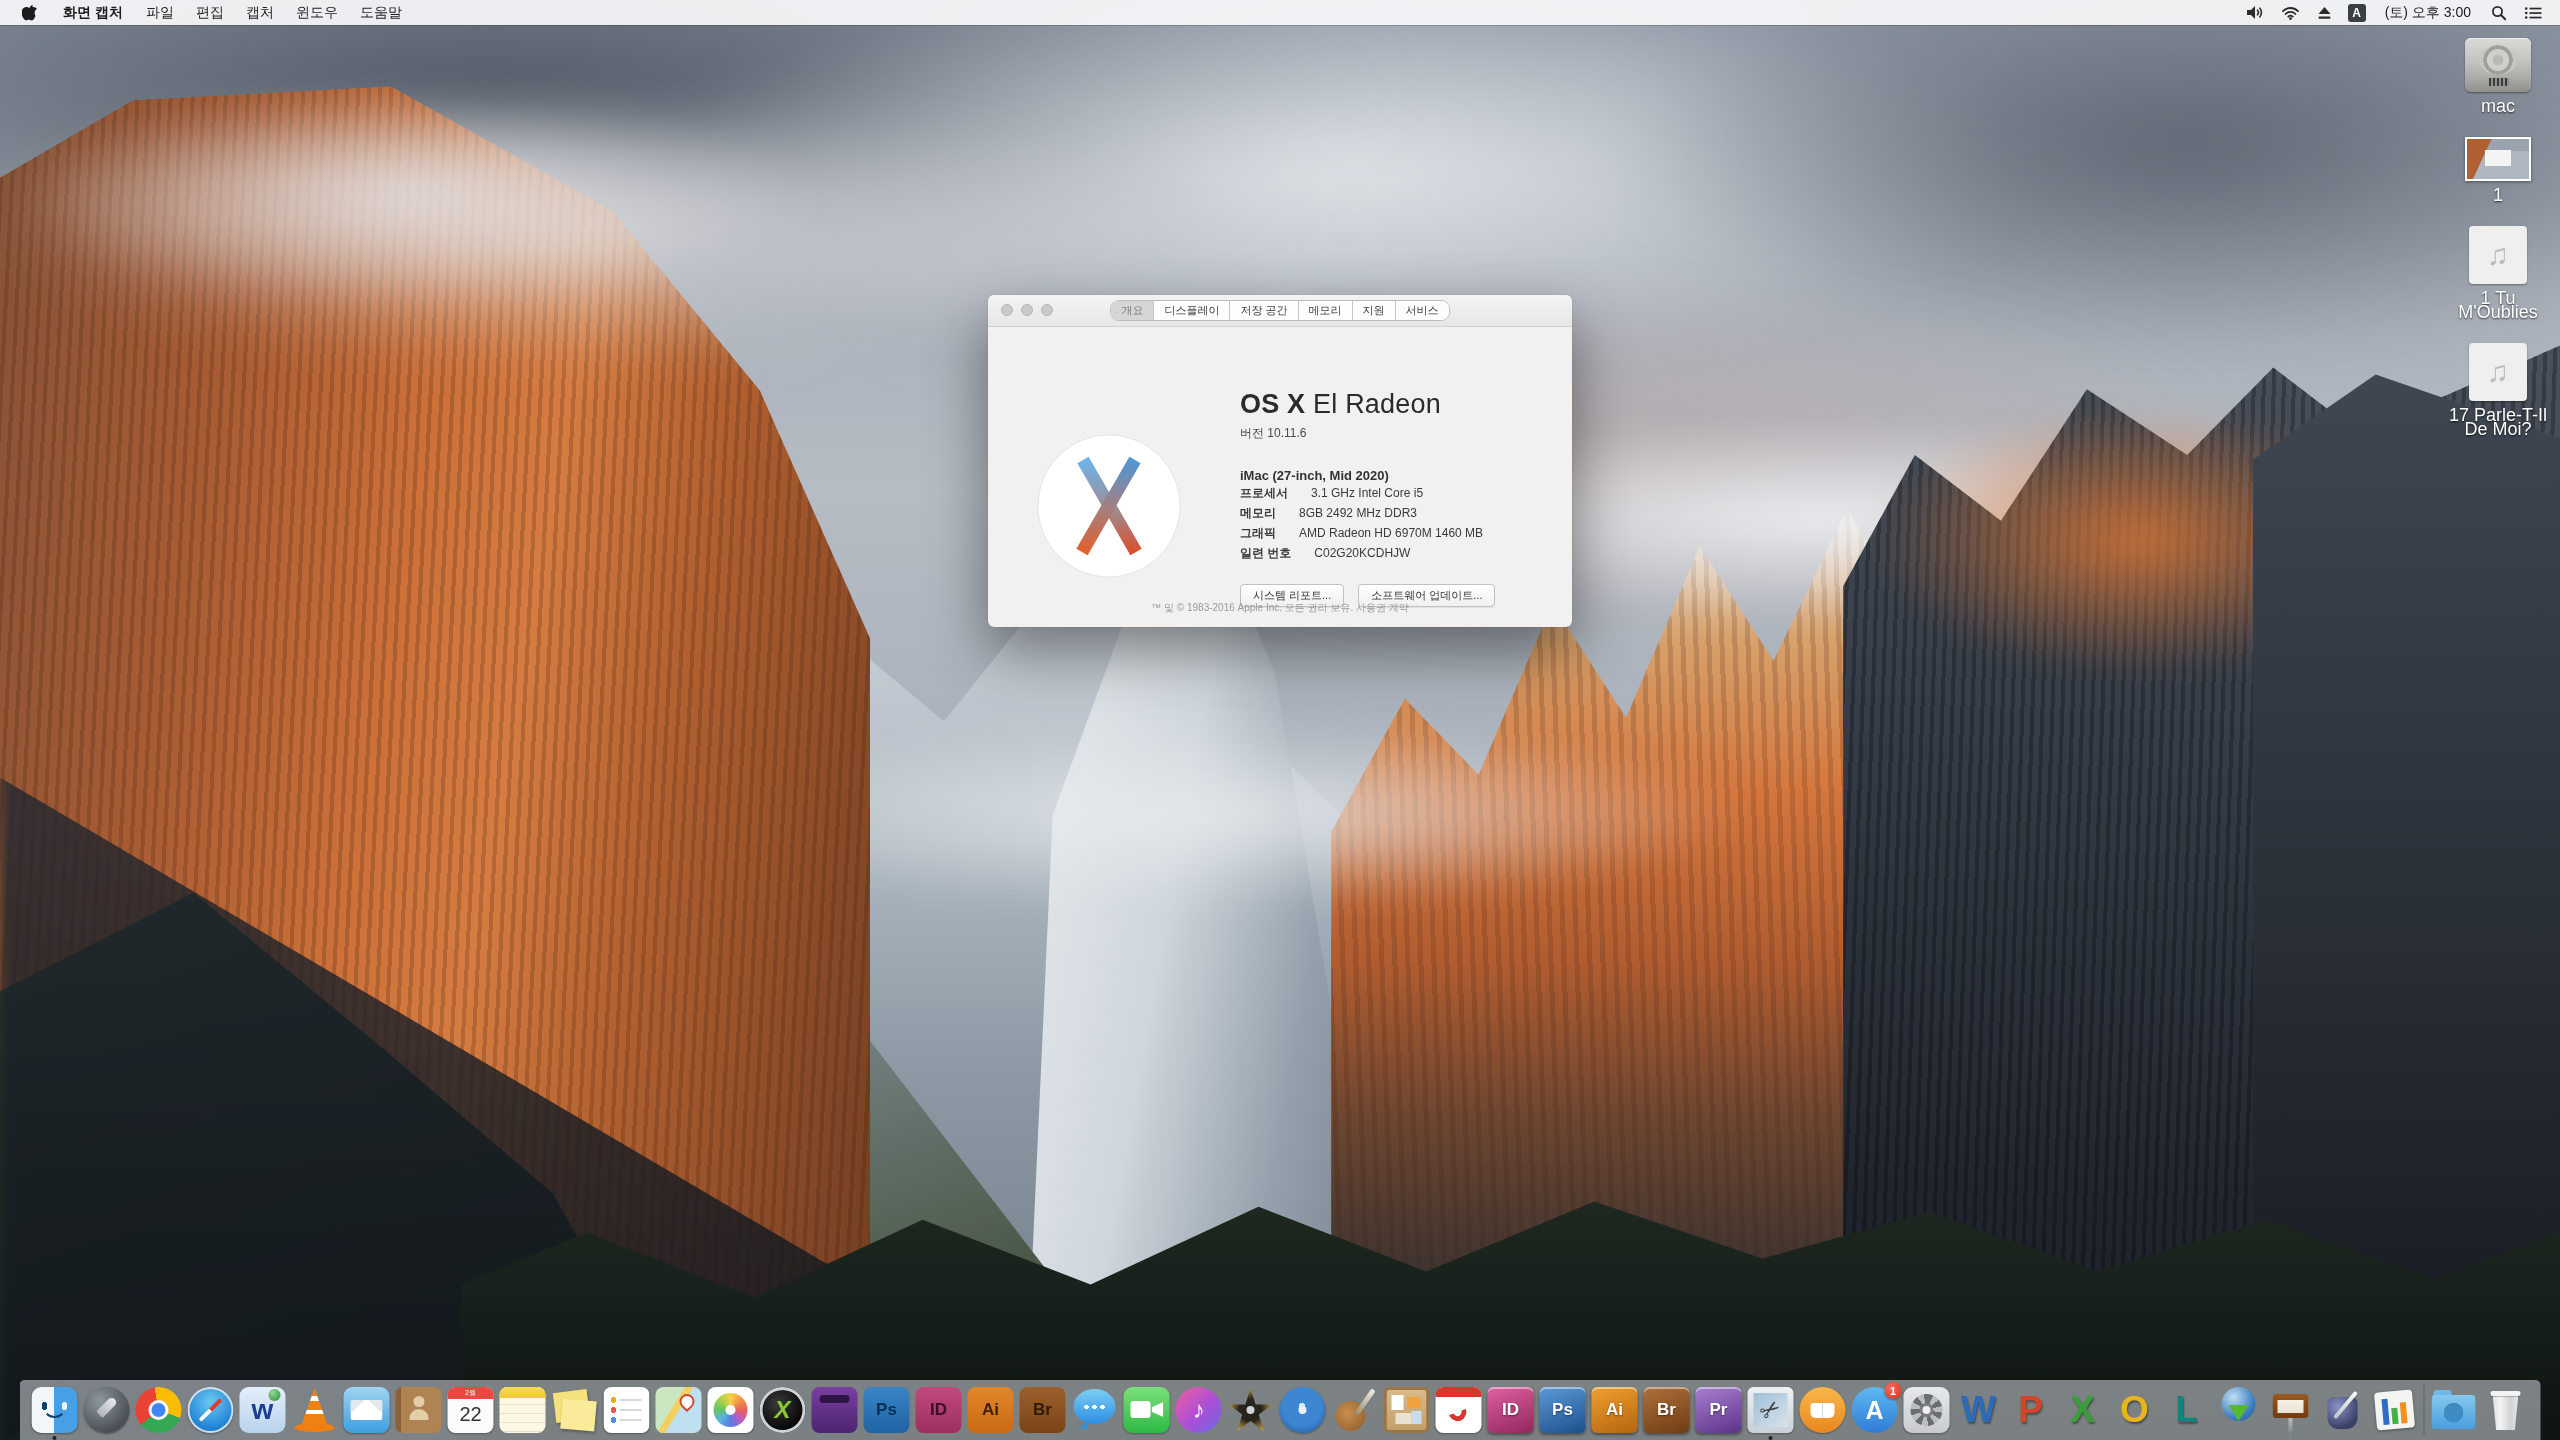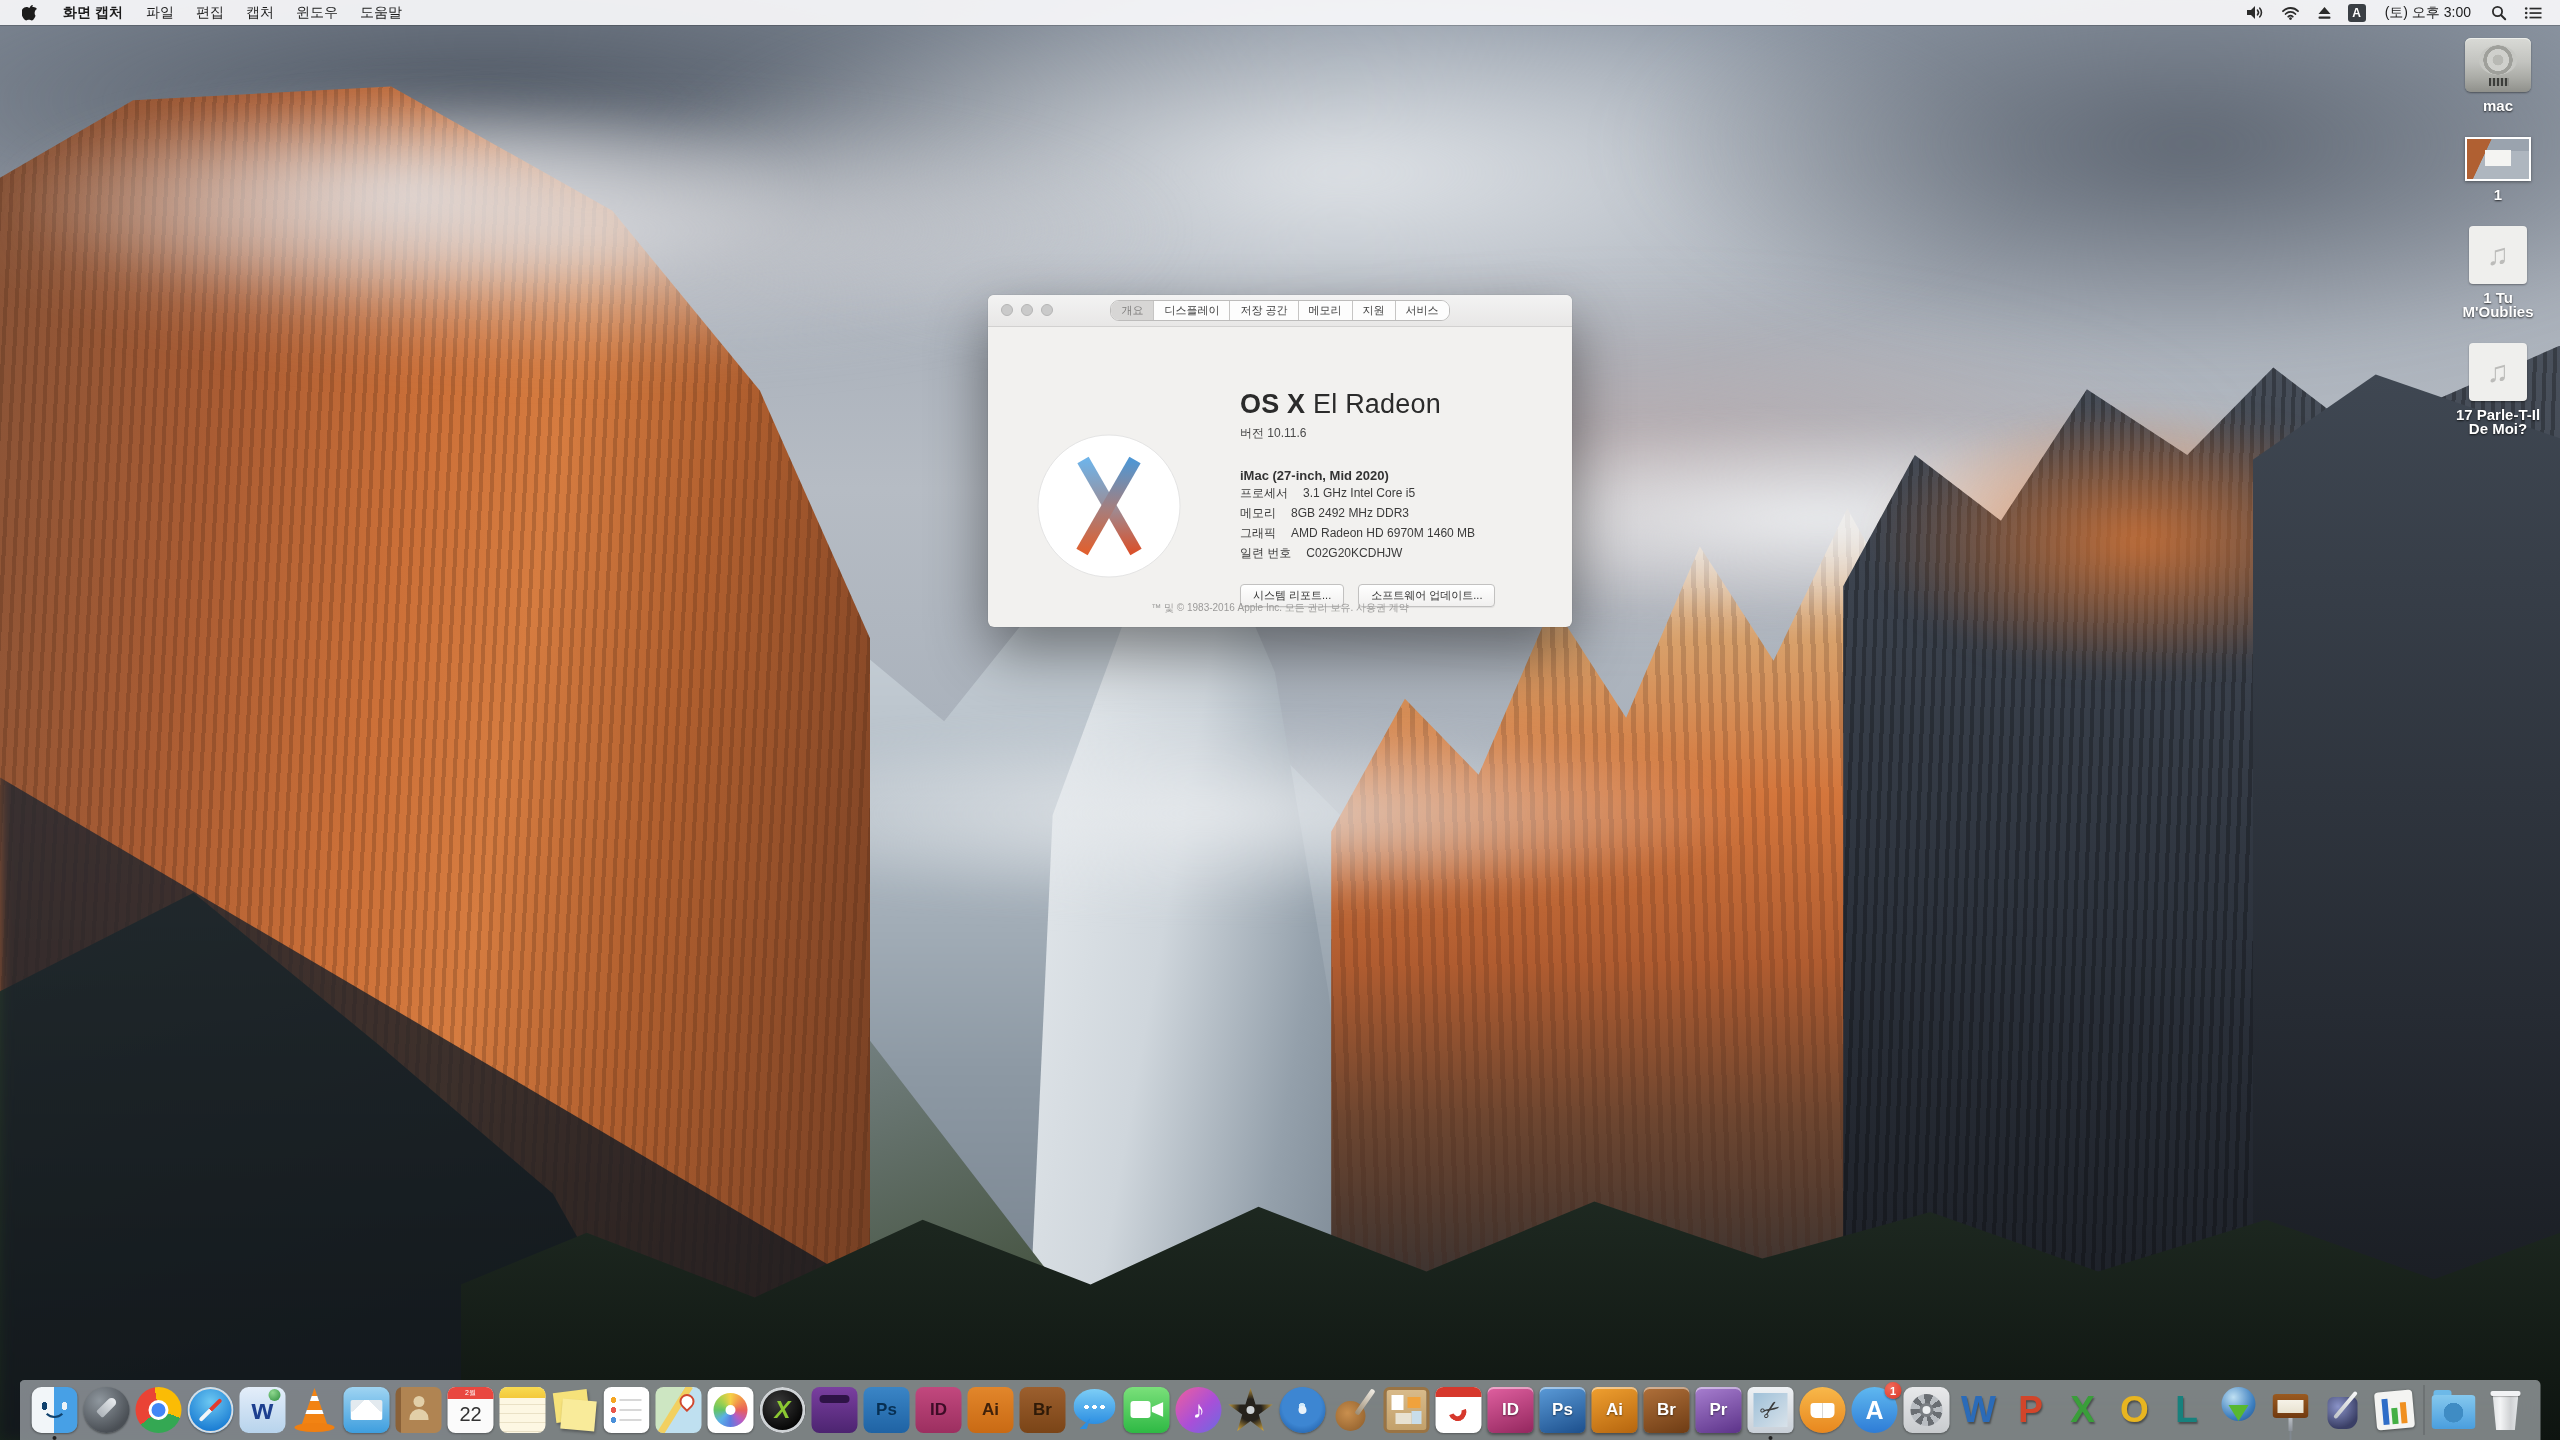--- a/index.html
+++ b/index.html
@@ -86,31 +86,31 @@
   .tab:last-child{border-right:none;}
   .tab.active{background:#d7d6d5;color:#7f7e7d;}
   .win-body{position:relative;height:300px;}
   .x-logo{position:absolute;left:48px;top:106px;width:146px;height:146px;}
   .win-text{position:absolute;left:252px;top:62px;right:20px;}
   .os-title{font-size:27px;color:#2b2b2b;letter-spacing:.2px;}
   .os-title .b{font-weight:bold;}
   .os-version{font-size:12px;color:#4a4a4a;margin-top:5px;}
   .model{font-size:13px;font-weight:bold;color:#333;margin-top:26px;}
   .spec-row{font-size:12px;color:#3b3b3b;line-height:19px;margin-top:1px;}
-  .spec-row .lbl{font-weight:normal;margin-right:15px;}
+  .spec-row .lbl{font-weight:bold;margin-right:23px;}
   .btn-row{display:flex;gap:14px;margin-top:21px;}
   .btn{font-size:11px;color:#333;padding:3px 12px;background:linear-gradient(#ffffff,#f1f0ef);
     border:1px solid #c2c1c0;border-radius:4px;box-shadow:0 1px 1px rgba(0,0,0,.07);white-space:nowrap;}
   .win-footer{position:absolute;left:0;right:0;bottom:12px;text-align:center;font-size:10px;color:#9b9a99;}
 
   
   .desktop-icons{position:absolute;right:12px;top:38px;width:100px;z-index:5;
     display:flex;flex-direction:column;align-items:center;}
   .dicon{display:flex;flex-direction:column;align-items:center;margin-bottom:24px;width:100px;}
-  .di-label{margin-top:7px;font-size:15px;font-weight:bold;color:#fff;text-align:center;line-height:14px;
+  .di-label{margin-top:7px;font-size:18px;font-weight:normal;color:#fff;text-align:center;line-height:14px;
     text-shadow:0 1px 2px rgba(0,0,0,.75);}
   .di-hdd{width:66px;height:54px;border-radius:6px;position:relative;
     background:linear-gradient(180deg,#d9dad6 0%,#c2c3bf 45%,#a9aaa5 75%,#8f908b 100%);
     box-shadow:inset 0 1px 0 #eceeea,0 1px 2px rgba(0,0,0,.4);}
   .di-hdd::before{content:"";position:absolute;left:14px;top:7px;width:38px;height:30px;border-radius:50%;
     background:radial-gradient(circle,#b8b9b4 0 22%,#cfd0cc 23% 45%,#9fa09b 46% 60%,#c6c7c3 61% 100%);}
   .di-hdd::after{content:"";position:absolute;left:24px;bottom:6px;width:20px;height:8px;
     background:repeating-linear-gradient(90deg,#3c3d3a 0 2px,#8f908b 2px 4px);}
   .di-shot{width:62px;height:40px;background:#fff;padding:2px;box-shadow:0 1px 3px rgba(0,0,0,.4);}
   .di-shot-img{width:100%;height:100%;

